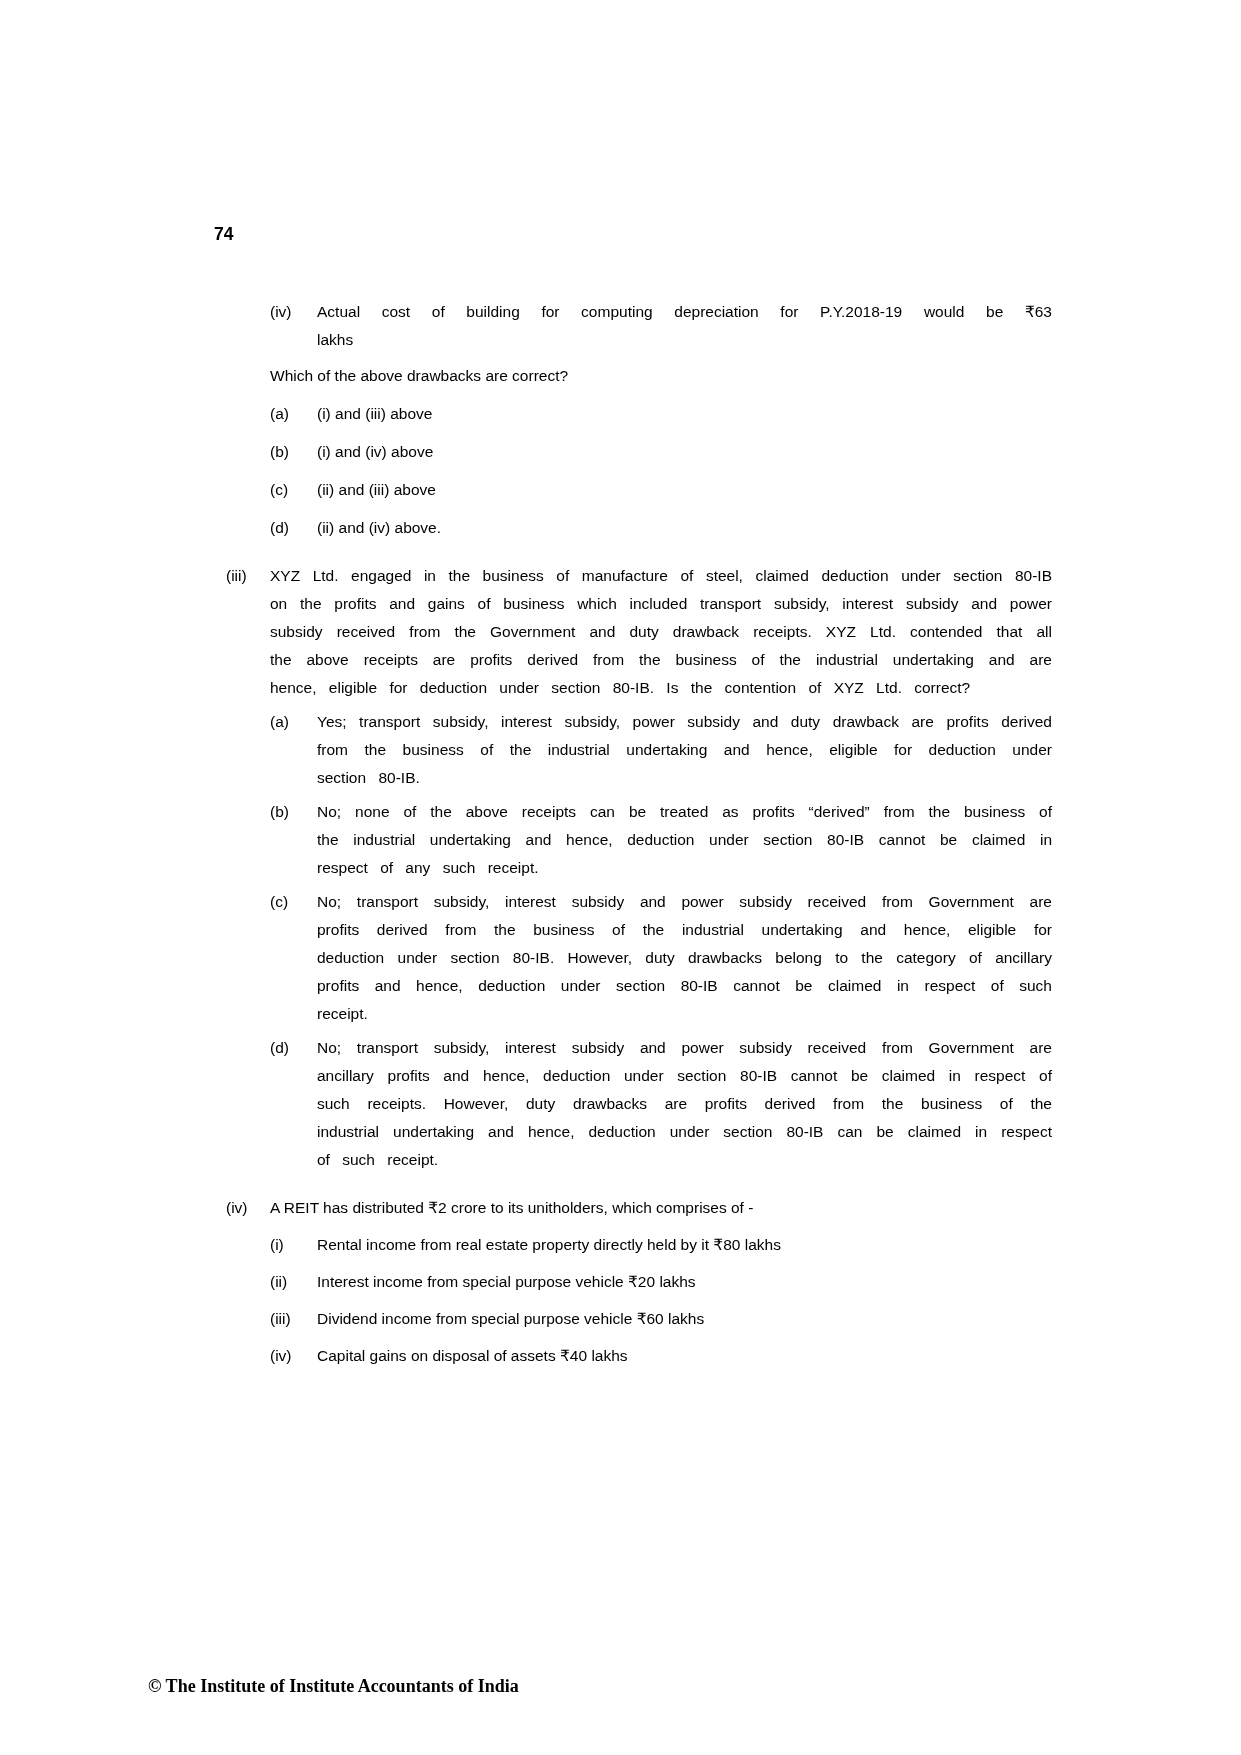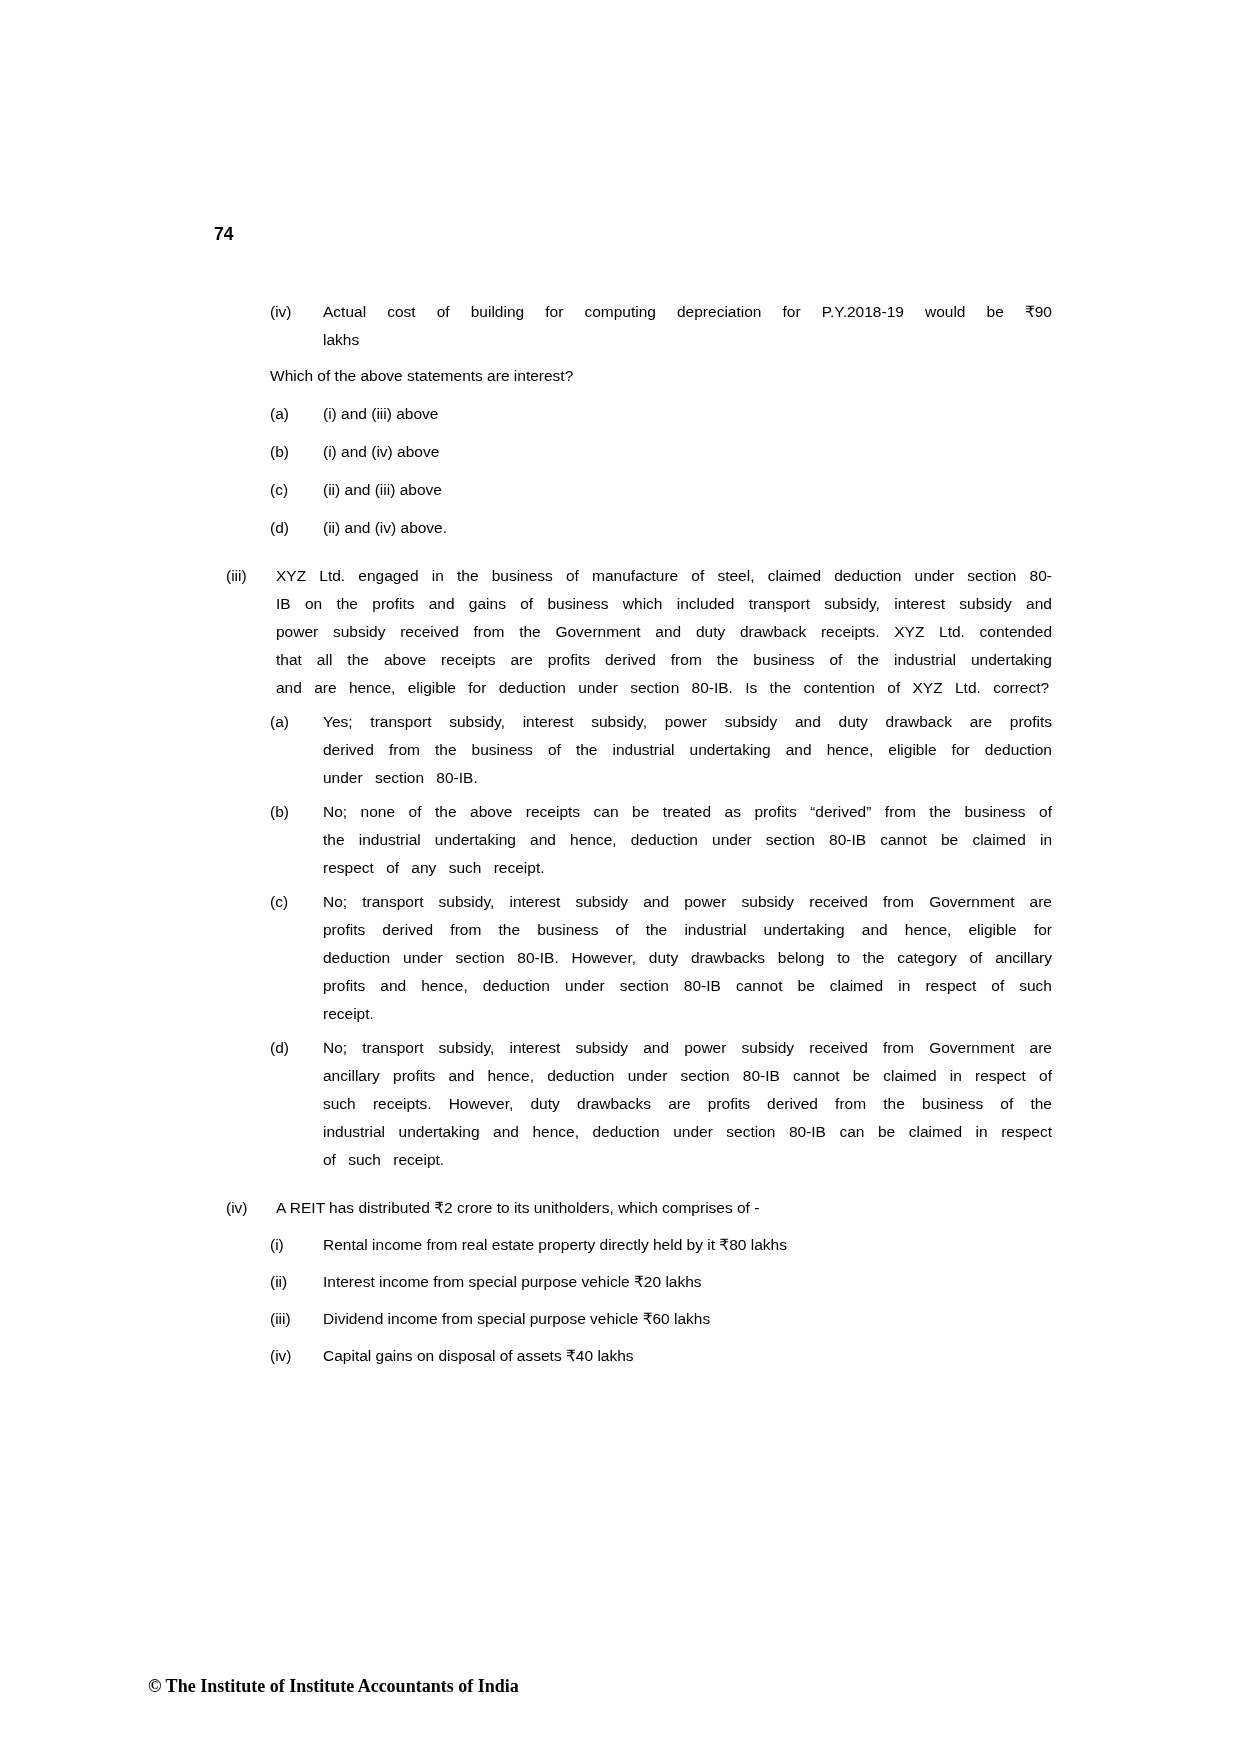--- a/index.html
+++ b/index.html
@@ -34,21 +34,21 @@
     word-spacing: -1px;
   }
   .body {
     position: absolute;
     left: 226px;
     top: 298px;
     width: 826px;
     font-size: 15.5px;
     line-height: 28px;
   }
-  .row { display: flex; align-items: flex-start; gap: 6px; }
+  .row { display: flex; align-items: flex-start; }
   .m1 { flex: 0 0 44px; }   
   .m2 { flex: 0 0 47px; }   
   .txt { flex: 1; }
   .j     { text-align: justify; word-spacing: 8px; }
   .jwide { text-align: justify; word-spacing: 16px; }
   .level1 { margin-left: 44px; }
   .prompt { margin: 8px 0 0 0; }
   .opt  { margin-top: 10px; }  
   .opt3 { margin-top: 6px; }   
   .sub  { margin-top: 9px; }   
@@ -69,23 +69,23 @@
 
   <div class="header">
     <span class="pagenum">74</span>
   </div>
 
   <div class="body">
 
     <section class="level1">
       <div class="row">
         <div class="m2">(iv)</div>
-        <div class="txt jwide">Actual cost of building for computing depreciation for P.Y.2018-19 would be ₹90 lakhs</div>
+        <div class="txt jwide">Actual cost of building for computing depreciation for P.Y.2018-19 would be ₹63 lakhs</div>
       </div>
-      <p class="prompt">Which of the above statements are interest?</p>
+      <p class="prompt">Which of the above drawbacks are correct?</p>
 
       <div class="row opt">
         <div class="m2">(a)</div>
         <div class="txt">(i) and (iii) above</div>
       </div>
       <div class="row opt">
         <div class="m2">(b)</div>
         <div class="txt">(i) and (iv) above</div>
       </div>
       <div class="row opt">

